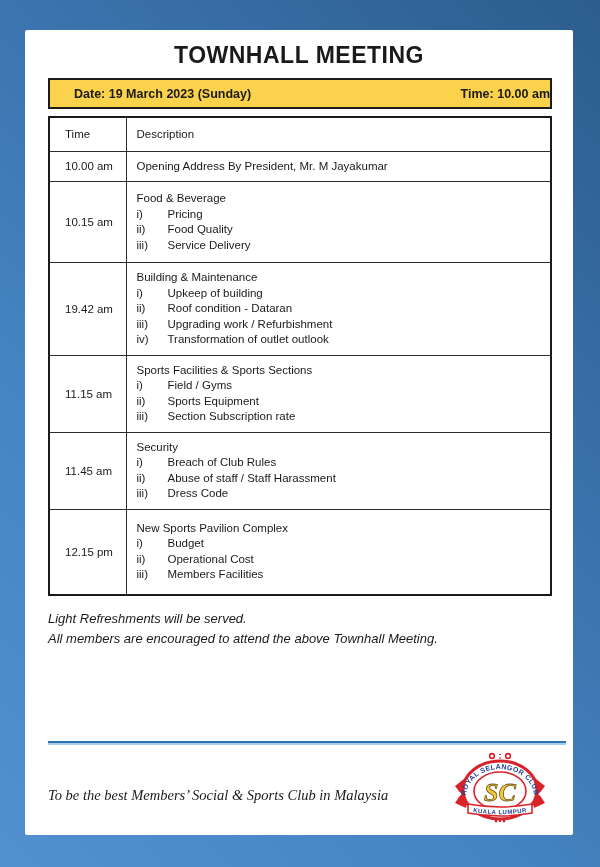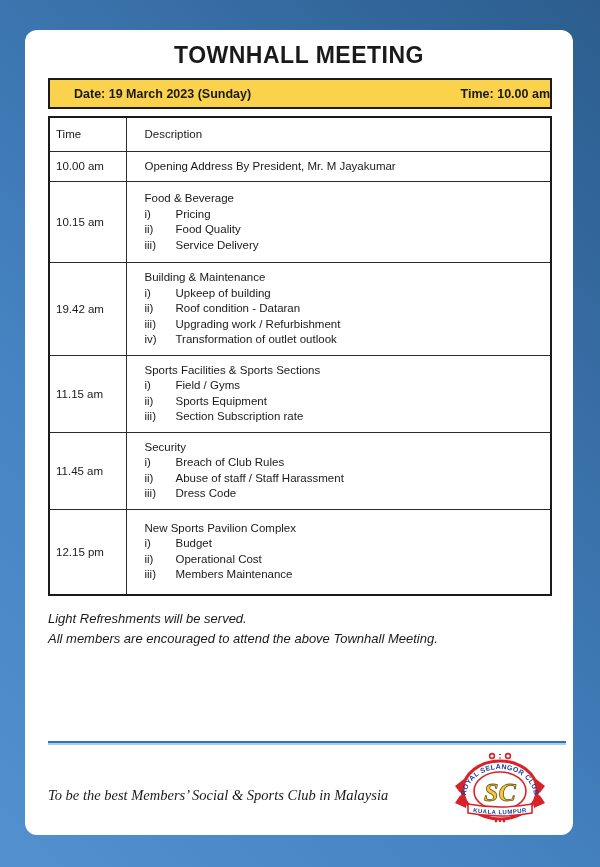--- a/index.html
+++ b/index.html
@@ -5,21 +5,21 @@
   * { margin:0; padding:0; box-sizing:border-box; }
   html,body { width:600px; height:867px; }
   body {
     font-family:"Liberation Sans", sans-serif;
     color:#1a1a1a;
     background:linear-gradient(45deg, #5390cf 0%, #4583c2 35%, #2c5d8e 100%);
     position:relative;
   }
   .sheet {
     position:absolute; left:25px; top:30px; width:548px; height:805px;
-    background:#ffffff; border-radius:12px;
+    background:#ffffff; border-radius:2px;
   }
   .doc-title {
     margin-top:12px; text-align:center;
     font-size:23px; font-weight:bold; letter-spacing:.5px; line-height:26px;
   }
   .intro {
     margin:9px 18px 0 23px; width:508px;
     font-size:13px; line-height:20px;
   }
   .info-bar {
@@ -34,22 +34,22 @@
     margin:7px 0 0 23px; width:504px;
     border-collapse:collapse; table-layout:fixed;
     border:2px solid #1a1a1a;
     font-size:11.5px;
   }
   table.agenda th, table.agenda td {
     border:1px solid #2b2b2b; vertical-align:middle; text-align:left;
     font-weight:normal;
   }
   .time-col { width:77px; }
-  th.cell-time, td.cell-time { padding-left:6px; }
-  th.cell-desc, td.cell-desc { padding:7px 18px; }
+  th.cell-time, td.cell-time { padding-left:15px; }
+  th.cell-desc, td.cell-desc { padding:7px 10px; }
   .item { display:flex; line-height:15.5px; }
   .item-num { flex:0 0 31px; }
   .desc-title { line-height:15.5px; }
   .notes { margin:13px 0 0 23px; font-style:italic; font-size:13px; line-height:20px; }
   .divider {
     position:absolute; left:23px; right:7px; top:711px; height:4px;
     background:linear-gradient(#2e75b6 0%, #2e75b6 60%, #a9cce9 60%, #a9cce9 100%);
   }
   .tagline {
     position:absolute; left:23px; top:757px;
@@ -176,21 +176,21 @@
         <div class="item">
           <span class="item-num">i)</span>
           <span>Budget</span>
         </div>
         <div class="item">
           <span class="item-num">ii)</span>
           <span>Operational Cost</span>
         </div>
         <div class="item">
           <span class="item-num">iii)</span>
-          <span>Members Maintenance</span>
+          <span>Members Facilities</span>
         </div>
       </td>
     </tr>
   </tbody>
     </table>
 
   <div class="notes">
     <div>Light Refreshments will be served.</div>
     <div>All members are encouraged to attend the above Townhall Meeting.</div>
   </div>

